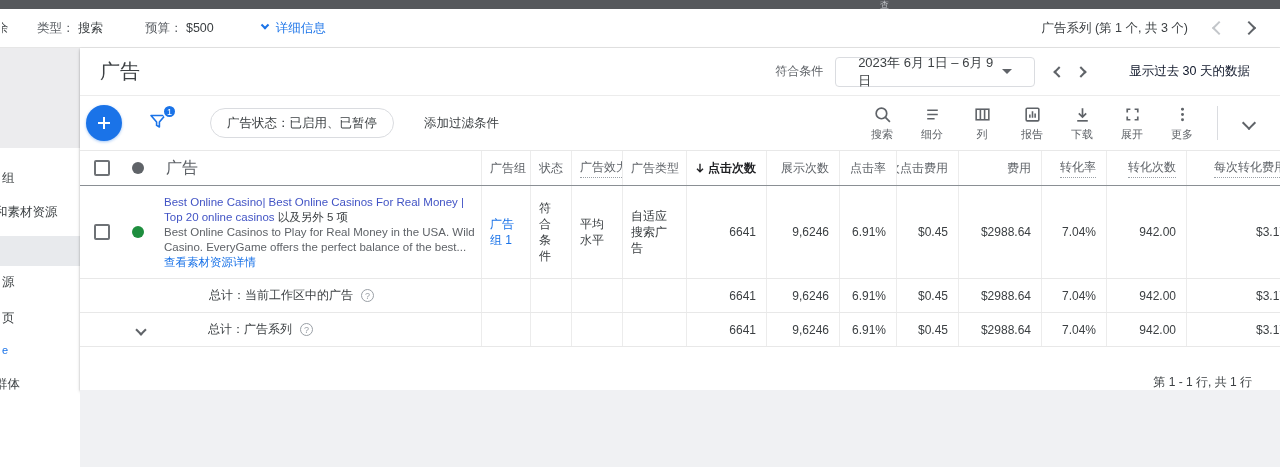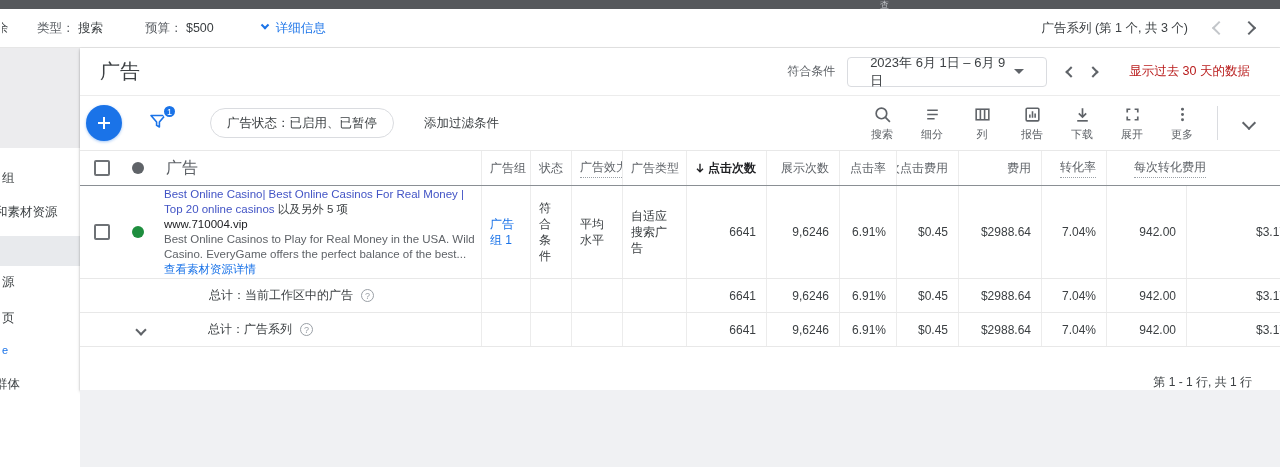--- a/index.html
+++ b/index.html
@@ -44,21 +44,21 @@
   
   .title-row{ height:47px; display:flex; align-items:center; padding:0 30px 0 20px;}
   .page-title{ font-size:20px; font-weight:400; color:#3c4043;}
   .spacer{ flex:1;}
   .time-label{ font-size:12px; color:#5f6368; margin-right:12px;}
   .datebox{ width:200px; height:30px; border:1px solid #dadce0; border-radius:4px; display:flex;
             align-items:center; padding:0 22px; font-size:13px; color:#3c4043; cursor:pointer;}
   .tri{ width:0; height:0; border-left:5px solid transparent; border-right:5px solid transparent;
         border-top:5px solid #5f6368; margin-left:auto;}
   .date-prev{ margin:0 14px 0 20px;} .date-next{ margin-right:6px;}
-  .show-link{ font-size:12.5px; color:#b91c1c; margin-left:26px; cursor:pointer; white-space:nowrap;}
+  .show-link{ font-size:12.5px; color:#0f172a; margin-left:38px; cursor:pointer; white-space:nowrap;}
 
   
   .action-row{ height:55px; display:flex; align-items:center; padding:0 16px 0 6px; border-top:1px solid #ececec;}
   .fab{ width:36px; height:36px; border-radius:50%; background:#1a73e8; display:flex; align-items:center;
         justify-content:center; box-shadow:0 1px 3px rgba(26,115,232,.4); cursor:pointer; flex:none;}
   .filter-wrap{ position:relative; margin-left:26px; cursor:pointer; flex:none;}
   .badge{ position:absolute; top:-7px; right:-9px; width:15px; height:15px; border-radius:50%; background:#1a73e8;
           color:#fff; font-size:9px; display:flex; align-items:center; justify-content:center; border:2px solid #fff;}
   .chip{ margin-left:42px; height:30px; border:1px solid #dadce0; border-radius:16px; display:flex; align-items:center;
          padding:0 16px; font-size:12.5px; color:#3c4043; white-space:nowrap; cursor:pointer;}
@@ -270,35 +270,37 @@
         </div>
       <div class="cell w-cpc num">
           <span>平均每次点击费用</span>
         </div>
       <div class="cell w-cost num">
           <span>费用</span>
         </div>
       <div class="cell w-cvr num">
           <span class="dotted">转化率</span>
         </div>
+      <div class="cell w-cnv num">
+          <span class="dotted">转化次数</span>
+        </div>
       <div class="cell w-cpa num">
           <span class="dotted">每次转化费用</span>
         </div>
     </div>
 
     <div class="trow row-ad">
       <div class="rowhead">
         <div class="checkbox"></div>
         <div class="dot on"></div>
         <div class="ad-content">
           <div class="ad-title">
             <span>Best Online Casino| Best Online Casinos For Real Money | Top 20 online casinos</span>
             <span class="suffix"> <span>以及另外 5 项</span></span>
           </div>
-          <div class="ad-url">www.710004.vip</div>
           <div class="ad-desc">Best Online Casinos to Play for Real Money in the USA. Wild Casino. EveryGame offers the perfect balance of the best...</div>
           <div class="ad-assets">查看素材资源详情</div>
         </div>
       </div>
       <div class="cell w-adg">
           <span class="link-blue">广告组 1</span>
         </div>
       <div class="cell w-st">
           <span>符合条件</span>
         </div>

